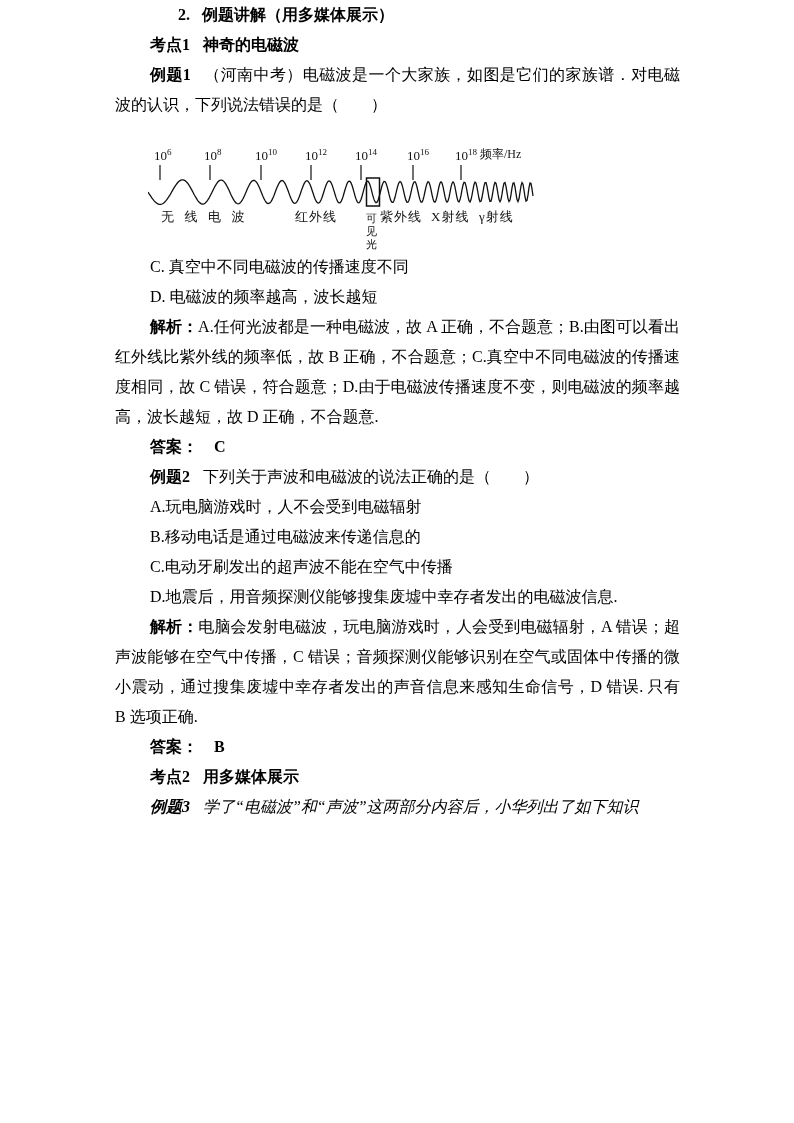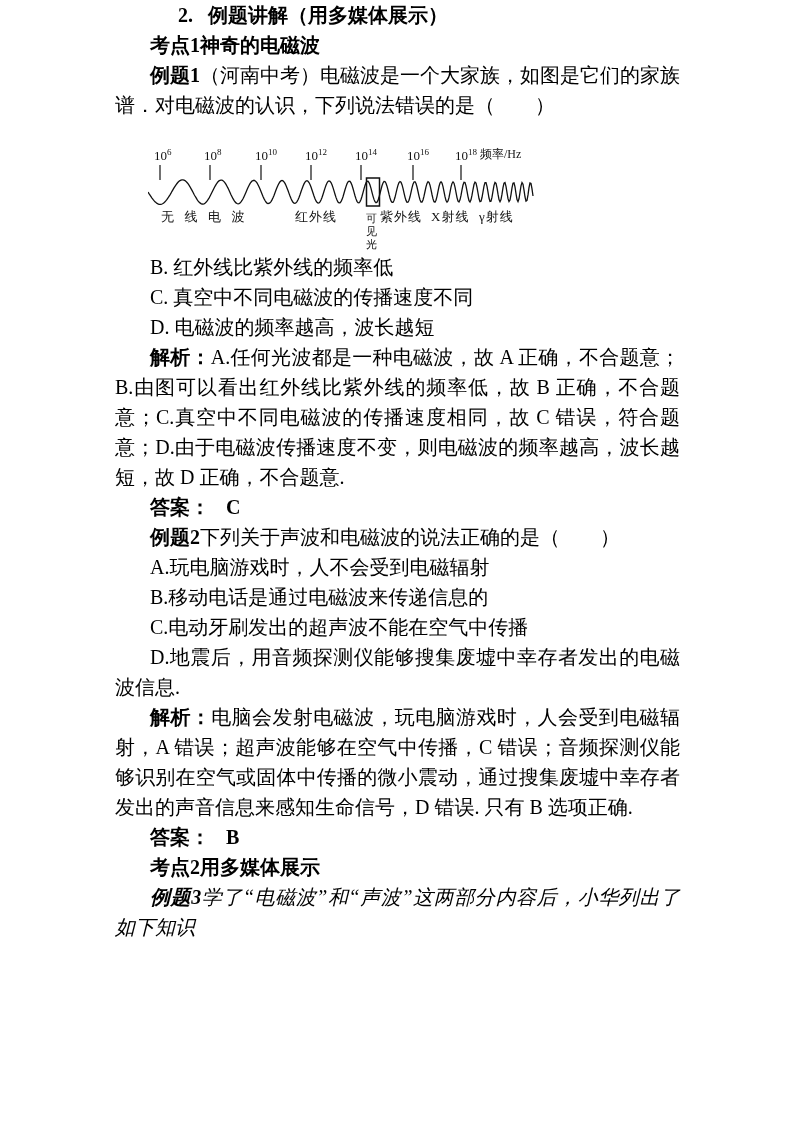--- a/index.html
+++ b/index.html
@@ -5,25 +5,25 @@
   html,body{margin:0;padding:0;background:#ffffff;}
   .page{
     position:relative;
     width:794px;height:1123px;
     background:#ffffff;
     color:#000;
     font-family:"Liberation Serif","DejaVu Serif",serif;
     overflow:hidden;
   }
   .content{position:absolute;left:115px;top:0;width:565px;}
-  .content p{margin:0;line-height:30px;font-size:20px;text-align:justify;}
+  .content p{margin:0;line-height:30px;font-size:16px;text-align:justify;}
   .ind{text-indent:35px;}
   .heading{font-weight:bold;font-size:17px;text-indent:63px;}
   .topic{font-weight:bold;font-size:17px;text-indent:35px;}
-  .lbl{font-weight:bold;}
+  .lbl{font-weight:bold;margin-right:13px;}
   .ans-lbl{font-weight:bold;margin-right:16px;}
   .mt96{margin-top:96px;} .mt8{margin-top:8px;} .mt7{margin-top:7px;}
   .mt4{margin-top:4px;}  .mt3{margin-top:3px;} .mt2{margin-top:2px;}
   .mt1{margin-top:1px;font-style:italic;}  .mt0{margin-top:0;}
   .figure{margin:20px 0 0 33px;width:392px;height:112px;}
   .figure svg{display:block;}
   .figure text{font-family:"Liberation Serif","DejaVu Serif",serif;fill:#111;}
 </style>
 </head>
 <body>
@@ -60,21 +60,20 @@
           <text x="147" y="81" font-size="13" letter-spacing="1">红外线</text>
           <text x="218" y="82" font-size="11">可</text>
           <text x="218" y="95" font-size="11">见</text>
           <text x="218" y="108" font-size="11">光</text>
           <text x="232" y="81" font-size="13" letter-spacing="1">紫外线</text>
           <text x="283" y="81" font-size="13" letter-spacing="1">X射线</text>
           <text x="331" y="81" font-size="13" letter-spacing="1">γ射线</text>
         </svg>
     </div>
 
-    <p class="ind mt2">B. 红外线比紫外线的频率低</p>
     <p class="ind mt2">C. 真空中不同电磁波的传播速度不同</p>
     <p class="ind mt2">D. 电磁波的频率越高，波长越短</p>
 
     <p class="ind mt0"><b>解析：</b><span>A.任何光波都是一种电磁波，故 A 正确，不合题意；B.由图可以看出红外线比紫外线的频率低，故 B 正确，不合题意；C.真空中不同电磁波的传播速度相同，故 C 错误，符合题意；D.由于电磁波传播速度不变，则电磁波的频率越高，波长越短，故 D 正确，不合题意.</span></p>
 
     <p class="ind mt3"><b class="ans-lbl">答案：</b><b>C</b></p>
 
     <p class="ind mt0"><b class="lbl">例题2</b><span>下列关于声波和电磁波的说法正确的是（　　）</span></p>
 
     <p class="ind mt0">A.玩电脑游戏时，人不会受到电磁辐射</p>

